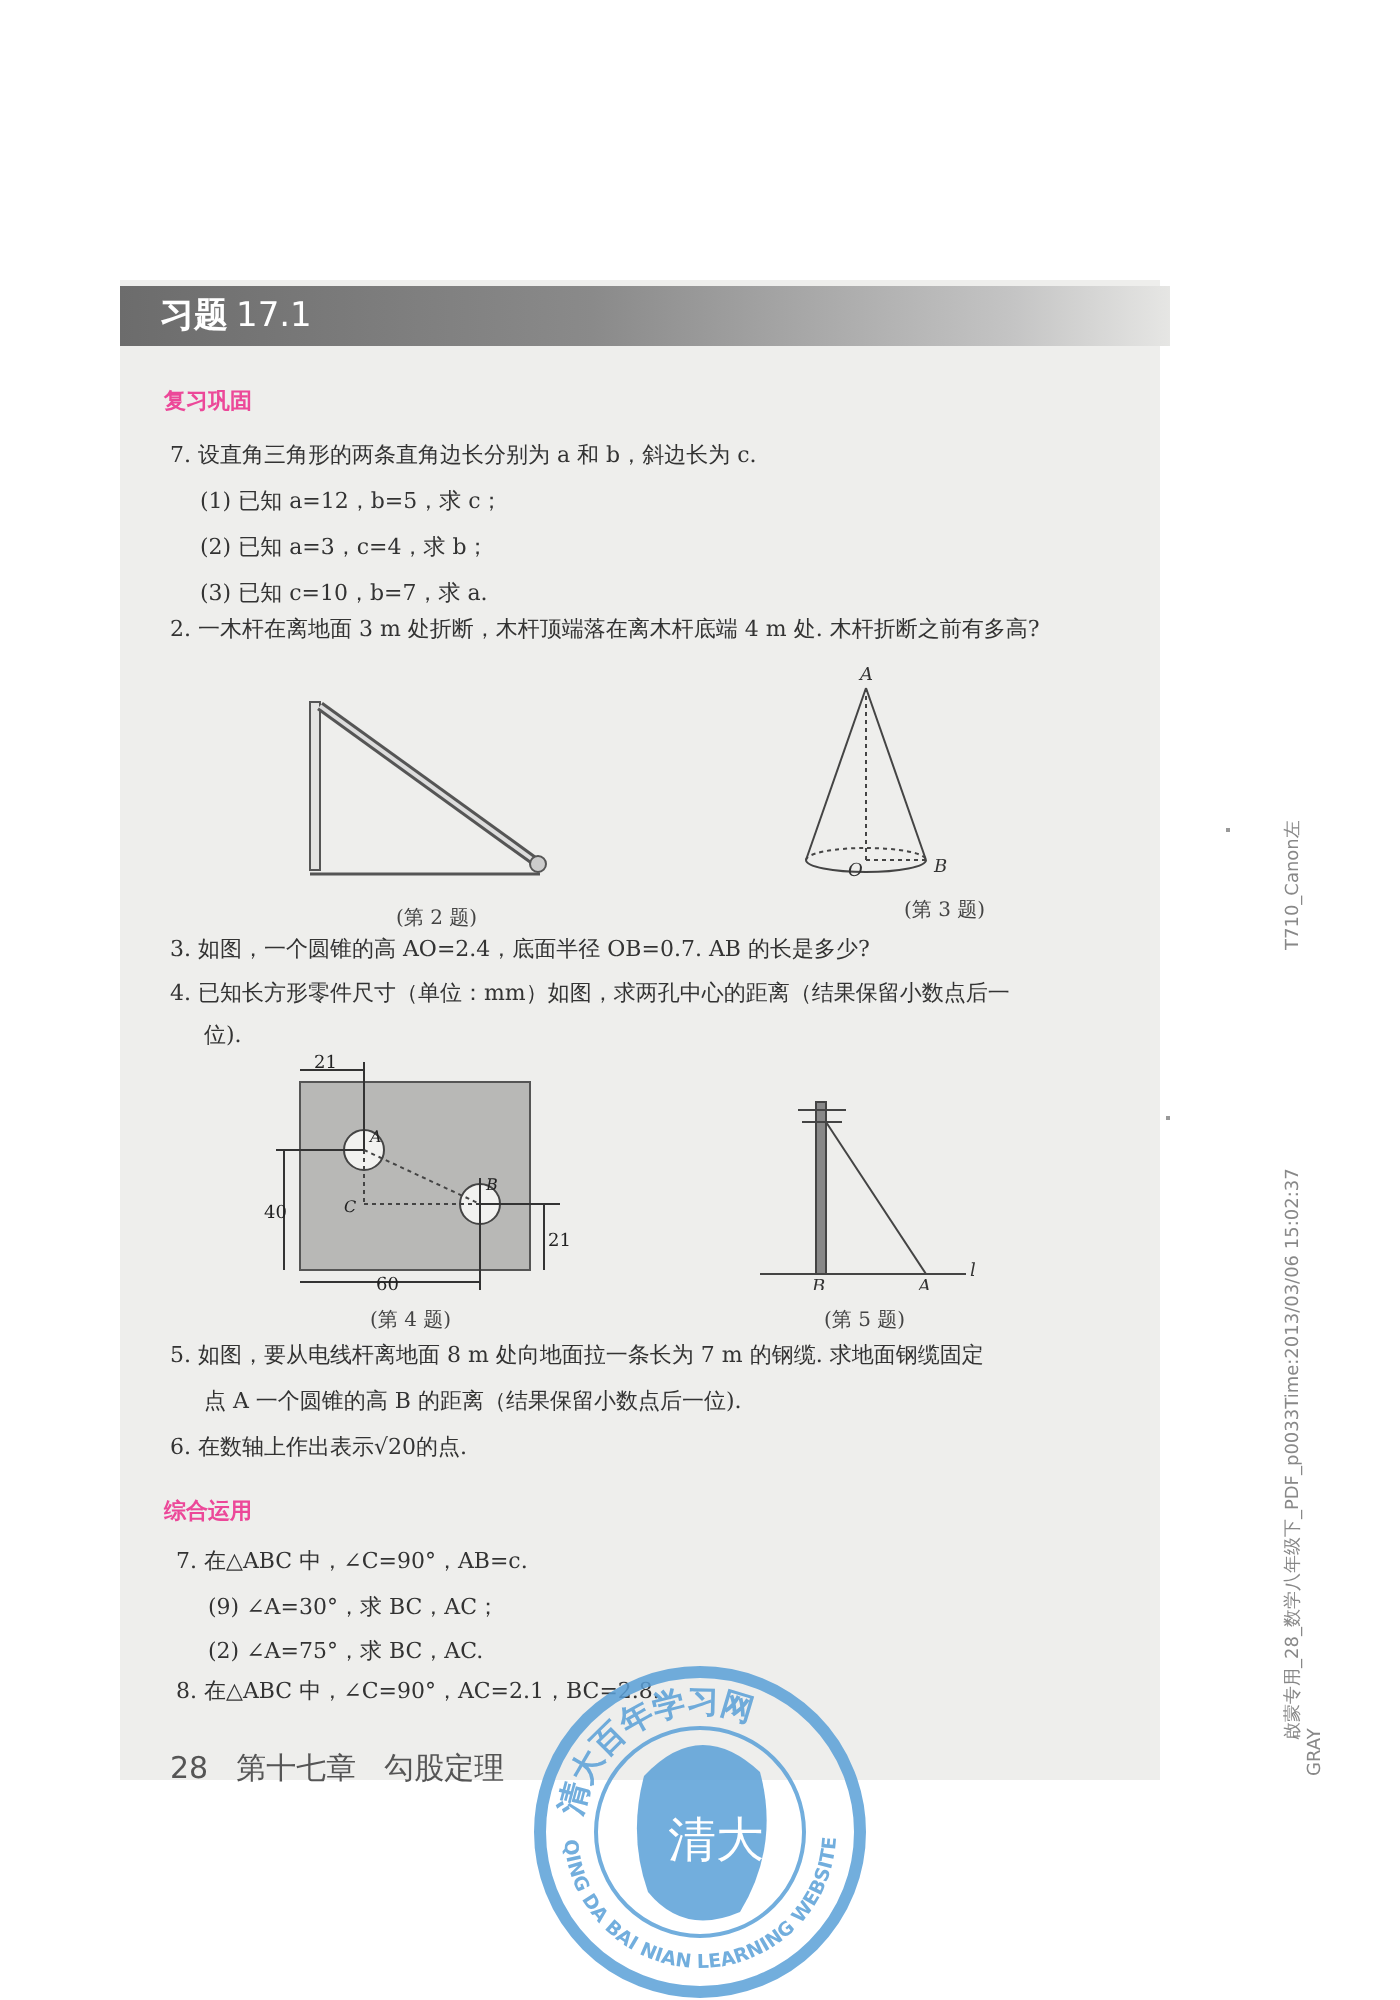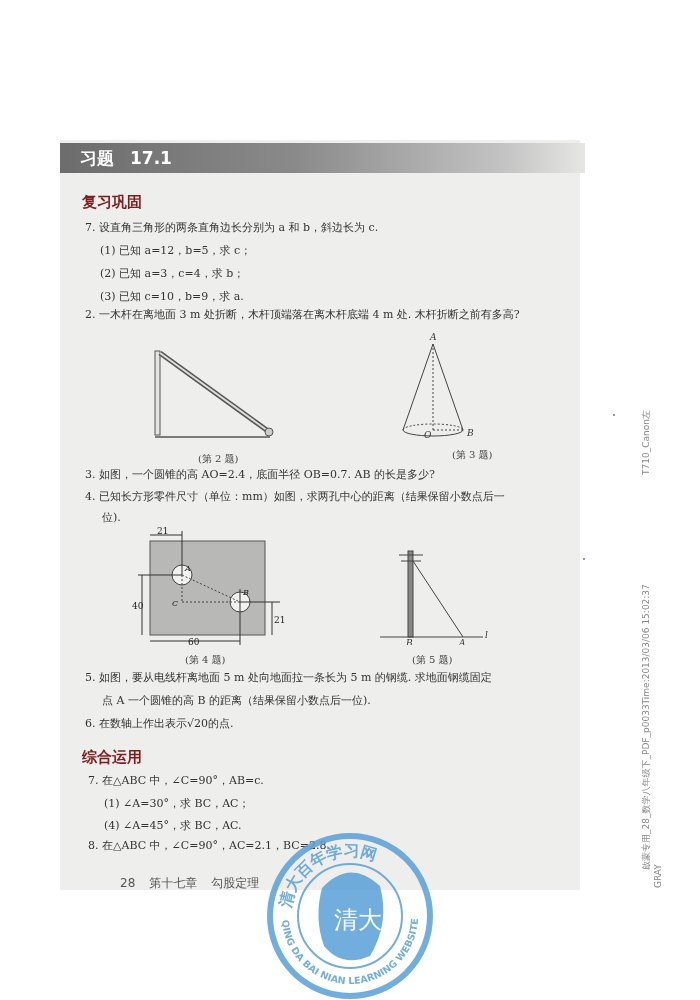--- a/index.html
+++ b/index.html
@@ -15,34 +15,33 @@
   }
   .title-bar {
     position:absolute; left:60px; top:143px; width:525px; height:30px;
     background: linear-gradient(90deg, #6c6c6c 0%, #8a8a8a 45%, #c4c4c4 85%, #e6e6e4 100%);
   }
   .title-text {
     position:absolute; left:80px; top:146px; color:#fff;
     font-family:"DejaVu Sans","Liberation Sans",sans-serif; font-size:17px; font-weight:bold;
     line-height:24px;
   }
-  .title-text .num { font-weight:bold; margin-left:16px; }
+  .title-text .num { font-weight:normal; margin-left:4px; }
   .section-head {
     position:absolute; left:82px;
-    font-family:"DejaVu Sans","Liberation Sans",sans-serif; font-weight:bold; font-size:15px; color:#7f1d1d;
+    font-family:"DejaVu Sans","Liberation Sans",sans-serif; font-weight:bold; font-size:11px; color:#ec4899;
   }
   .line {
     position:absolute; font-size:11px; line-height:16px; white-space:nowrap; color:#333;
   }
   .caption { position:absolute; font-size:10px; color:#444; }
   .fig { position:absolute; }
   .footer {
-    position:absolute; left:85px; top:875px; font-size:12px; color:#555;
+    position:absolute; left:85px; top:875px; font-size:15px; color:#555;
     font-family:"DejaVu Sans","Liberation Sans",sans-serif;
-    margin-left:35px;
   }
   .footer span { margin-right:14px; }
   .side-text {
     position:absolute; font-size:9px; color:#888;
     font-family:"DejaVu Sans","Liberation Sans",sans-serif;
     transform: rotate(-90deg); transform-origin: left top; white-space:nowrap;
   }
   .watermark { position:absolute; left:262px; top:828px; width:176px; height:176px; opacity:0.85; }
   .margin-dot { position:absolute; width:2px; height:2px; background:#999; }
 </style>
@@ -54,21 +53,21 @@
 <div class="title-bar"></div>
 <div class="title-text">
   <span>习题</span><span class="num">17.1</span>
 </div>
 
 <div class="section-head" style="top:193px;">复习巩固</div>
 
 <div class="line" style="left:85px;top:220px;">7. 设直角三角形的两条直角边长分别为 a 和 b，斜边长为 c.</div>
 <div class="line" style="left:100px;top:243px;">(1) 已知 a=12，b=5，求 c；</div>
 <div class="line" style="left:100px;top:266px;">(2) 已知 a=3，c=4，求 b；</div>
-<div class="line" style="left:100px;top:289px;">(3) 已知 c=10，b=9，求 a.</div>
+<div class="line" style="left:100px;top:289px;">(3) 已知 c=10，b=7，求 a.</div>
 <div class="line" style="left:85px;top:307px;">2. 一木杆在离地面 3 m 处折断，木杆顶端落在离木杆底端 4 m 处. 木杆折断之前有多高?</div>
 
 <svg class="fig" style="left:150px;top:345px;" width="130" height="100">
   <rect x="5" y="6" width="5" height="84" fill="#e4e4e2" stroke="#555" stroke-width="1"></rect>
   <line x1="10" y1="8" x2="118" y2="86" stroke="#555" stroke-width="5"></line>
   <line x1="10" y1="8" x2="118" y2="86" stroke="#ddd" stroke-width="2"></line>
   <circle cx="119" cy="87" r="4" fill="#ccc" stroke="#555"></circle>
   <line x1="5" y1="92" x2="120" y2="92" stroke="#555" stroke-width="1.5"></line>
 </svg>
 <div class="caption" style="left:198px;top:452px;">(第 2 题)</div>
@@ -120,29 +119,29 @@
   <line x1="24" y1="10" x2="48" y2="10" stroke="#444"></line>
   <line x1="26" y1="16" x2="46" y2="16" stroke="#444"></line>
   <line x1="38" y1="16" x2="88" y2="92" stroke="#444"></line>
   <line x1="5" y1="92" x2="108" y2="92" stroke="#444"></line>
   <text x="31" y="101" font-size="9" font-style="italic" fill="#333">B</text>
   <text x="84" y="101" font-size="9" font-style="italic" fill="#333">A</text>
   <text x="110" y="93" font-size="9" font-style="italic" fill="#333">l</text>
 </svg>
 <div class="caption" style="left:412px;top:653px;text-align:right;">(第 5 题)</div>
 
-<div class="line" style="left:85px;top:670px;">5. 如图，要从电线杆离地面 5 m 处向地面拉一条长为 5 m 的钢缆. 求地面钢缆固定</div>
+<div class="line" style="left:85px;top:670px;">5. 如图，要从电线杆离地面 8 m 处向地面拉一条长为 7 m 的钢缆. 求地面钢缆固定</div>
 <div class="line" style="left:102px;top:693px;">点 A 一个圆锥的高 B 的距离（结果保留小数点后一位).</div>
 <div class="line" style="left:85px;top:716px;">6. 在数轴上作出表示√20的点.</div>
 
 <div class="section-head" style="top:748px;">综合运用</div>
 
 <div class="line" style="left:88px;top:773px;">7. 在△ABC 中，∠C=90°，AB=c.</div>
-<div class="line" style="left:104px;top:796px;">(1) ∠A=30°，求 BC，AC；</div>
-<div class="line" style="left:104px;top:818px;">(4) ∠A=45°，求 BC，AC.</div>
+<div class="line" style="left:104px;top:796px;">(9) ∠A=30°，求 BC，AC；</div>
+<div class="line" style="left:104px;top:818px;">(2) ∠A=75°，求 BC，AC.</div>
 <div class="line" style="left:88px;top:838px;">8. 在△ABC 中，∠C=90°，AC=2.1，BC=2.8.</div>
 
 <div class="footer">
   <span>28</span><span>第十七章</span><span>勾股定理</span>
 </div>
 
 <svg class="watermark" viewBox="0 0 176 176">
   <defs>
     <path id="ringTop" d="M28 88 A60 60 0 0 1 148 88"></path>
     <path id="ringBot" d="M20 88 A68 68 0 0 0 156 88"></path>

